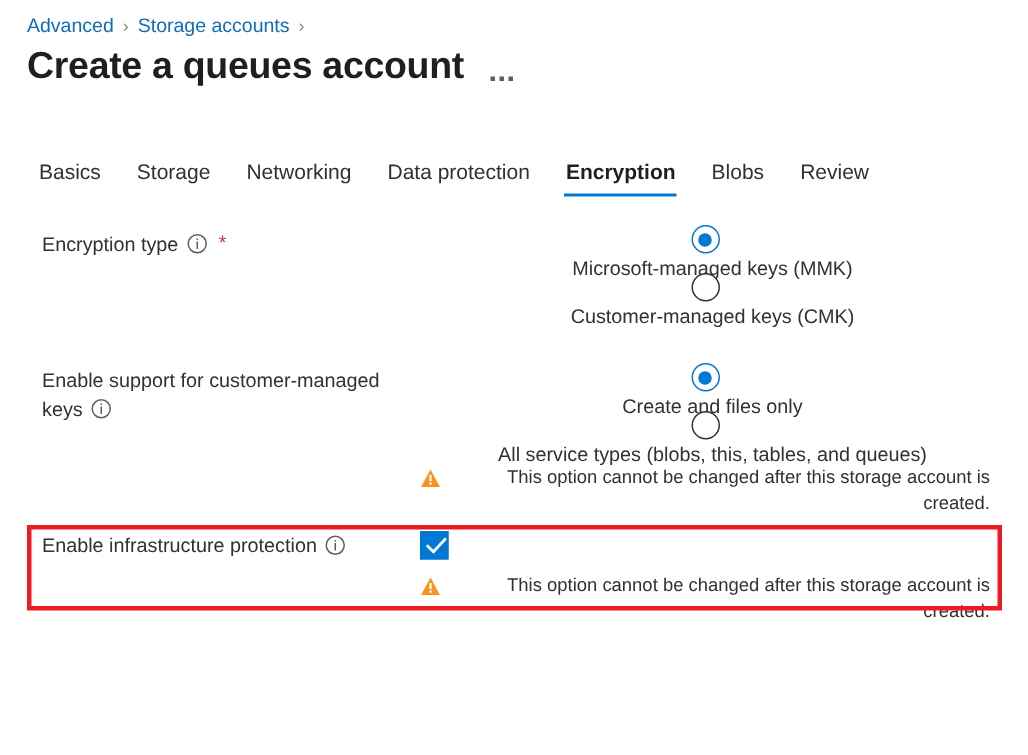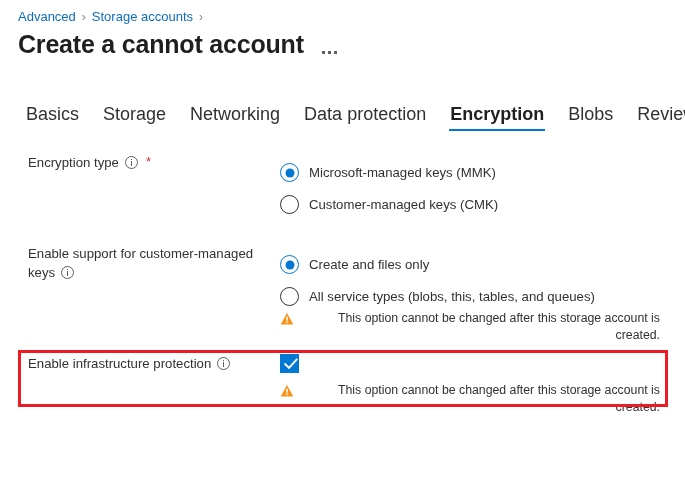--- a/index.html
+++ b/index.html
@@ -75,21 +75,21 @@
     position: absolute;
     left: 14px;
     top: 104px;
     display: flex;
     align-items: flex-start;
     height: 30px;
   }
   .tab {
     position: relative;
     padding: 0 12px;
-    font-size: 18px;
+    font-size: 14px;
     line-height: 20px;
     color: #323130;
     cursor: pointer;
     white-space: nowrap;
   }
   .tab.active {
     font-weight: bold;
     color: #201f1e;
   }
   .tab.active::after {
@@ -165,23 +165,24 @@
   }
 
   .field-control {
     flex: 1 1 auto;
     padding-top: 0;
   }
 
   
   .radio-option {
     display: flex;
-    align-items: flex-end;
+    align-items: center;
     height: 32px;
     cursor: pointer;
+    flex-direction: column;
   }
   .radio {
     width: 19px;
     height: 19px;
     border-radius: 50%;
     border: 1.6px solid #323130;
     box-sizing: border-box;
     flex: 0 0 19px;
     position: relative;
     background: #fff;
@@ -266,21 +267,21 @@
 <body>
 
 <div class="breadcrumb">
   <span class="crumb-link">Advanced</span>
   <span class="crumb-sep">›</span>
   <span class="crumb-link">Storage accounts</span>
   <span class="crumb-sep">›</span>
 </div>
 
 <div class="page-title-row">
-  <span class="page-title">Create a cannot account</span>
+  <span class="page-title">Create a queues account</span>
   <span class="title-ellipsis">
     <i></i>
     <i></i>
     <i></i>
   </span>
 </div>
 
 <div class="tabs">
   <div class="tab">Basics</div>
   <div class="tab">Storage</div>

